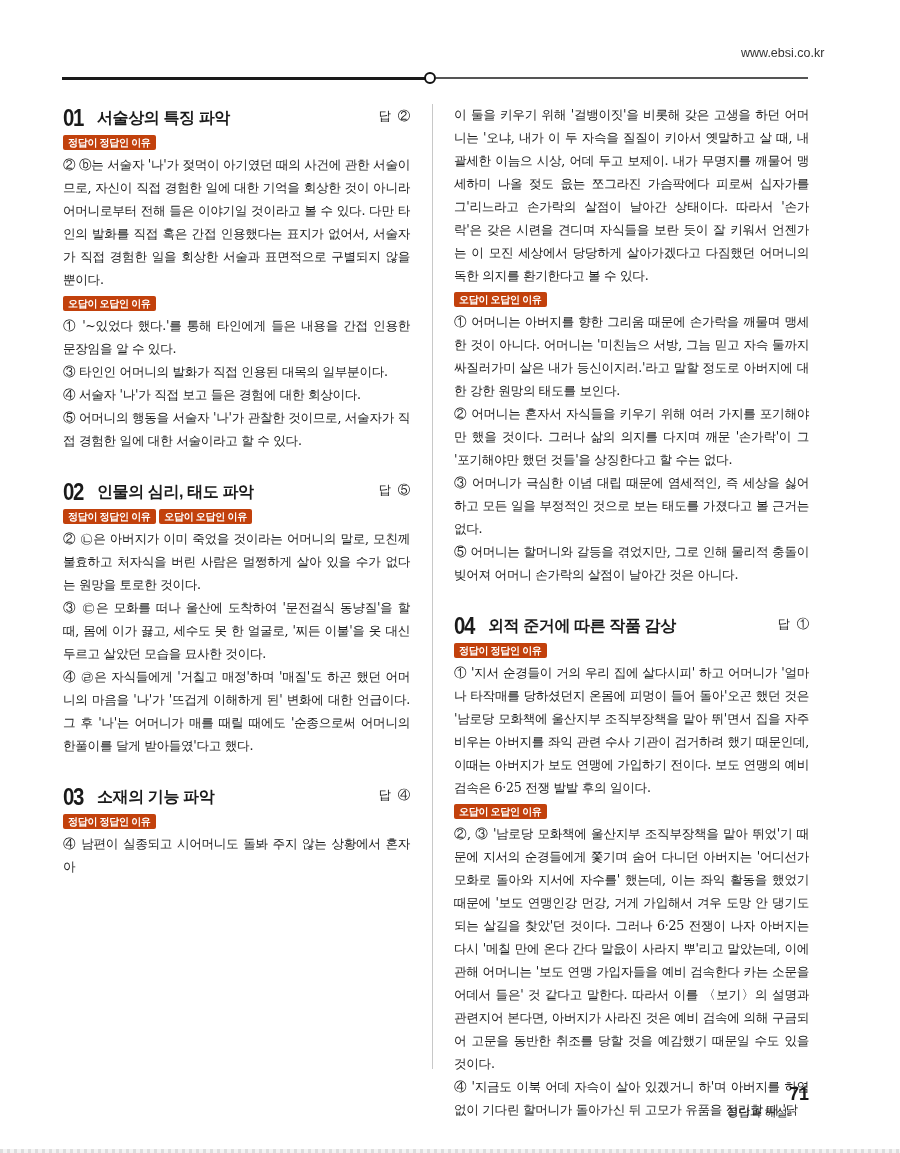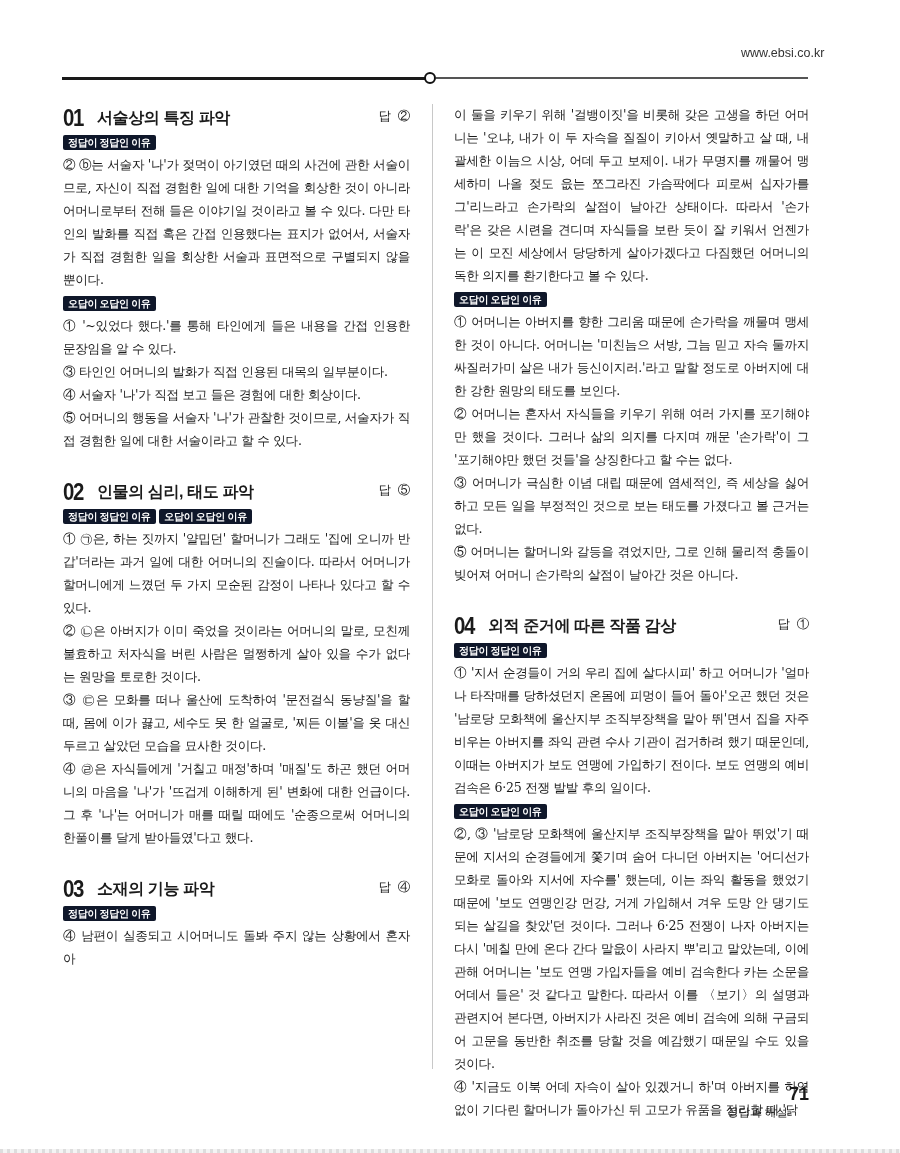--- a/index.html
+++ b/index.html
@@ -12,21 +12,21 @@
   .top-rule-right { position: absolute; top: 77px; left: 436px; width: 372px; height: 2px; background: #555; }
   .top-dot { position: absolute; top: 72px; left: 424px; width: 8px; height: 8px; border: 2.5px solid #111; border-radius: 50%; background: #fff; }
   .col-divider { position: absolute; top: 104px; left: 432px; width: 1px; height: 965px; background: #c8c8c8; }
   .col { position: absolute; width: 347px; font-size: 12.6px; line-height: 23px; letter-spacing: -0.3px; text-align: justify; }
   .col-left { left: 63px; top: 104px; }
   .col-right { left: 454px; top: 103px; width: 355px; }
   .q-head { display: flex; align-items: center; height: 26px; margin-top: 0; }
   .q-num { font-family: "Liberation Sans", "DejaVu Sans", sans-serif; font-weight: bold; font-size: 24px; letter-spacing: -1.5px; margin-right: 7px; transform: scaleX(0.85); transform-origin: left; width: 27px; }
   .q-title { font-family: "Liberation Sans", "DejaVu Sans", sans-serif; font-size: 16px; font-weight: bold; flex: 1; letter-spacing: -0.4px; }
   .q-ans { font-family: Liberation Mono, monospace; font-size: 12.5px; }
-  .badge { display: inline-block; background: #0f172a; color: #fff; font-family: "Liberation Sans", "DejaVu Sans", sans-serif; font-size: 10px; font-weight: bold; padding: 0 5px; line-height: 15px; border-radius: 2px; margin-top: 4px; margin-bottom: 1px; letter-spacing: -0.3px; }
+  .badge { display: inline-block; background: #c2410c; color: #fff; font-family: "Liberation Sans", "DejaVu Sans", sans-serif; font-size: 10px; font-weight: bold; padding: 0 5px; line-height: 15px; border-radius: 2px; margin-top: 4px; margin-bottom: 1px; letter-spacing: -0.3px; }
   .p { margin: 0; }
   .gap { height: 26px; }
   .footer-label { position: absolute; top: 1090px; left: 727px; font-family: "Liberation Sans", "DejaVu Sans", sans-serif; font-size: 11.5px; color: #222; margin-top: 15px; }
   .footer-num { position: absolute; top: 1084px; left: 789px; font-family: "Liberation Sans", "DejaVu Sans", sans-serif; font-size: 18px; font-weight: bold; }
   .scan-edge { position: absolute; bottom: 0; left: 0; width: 900px; height: 4px; background: repeating-linear-gradient(90deg, #ddd 0 3px, #f4f4f4 3px 7px); }
 </style>
 </head>
 <body>
 
 <div class="url">www.ebsi.co.kr</div>
@@ -52,21 +52,20 @@
   </section>
   <div class="gap"></div>
   <section>
     <div class="q-head">
       <span class="q-num">02</span>
       <span class="q-title">인물의 심리, 태도 파악</span>
       <span class="q-ans">답 ⑤</span>
     </div>
     <span class="badge">정답이 정답인 이유</span>
     <span class="badge">오답이 오답인 이유</span>
-    <p class="p">① ㉠은, 하는 짓까지 '얄밉던' 할머니가 그래도 '집에 오니까 반갑'더라는 과거 일에 대한 어머니의 진술이다. 따라서 어머니가 할머니에게 느꼈던 두 가지 모순된 감정이 나타나 있다고 할 수 있다.</p>
     <p class="p">② ㉡은 아버지가 이미 죽었을 것이라는 어머니의 말로, 모친께 불효하고 처자식을 버린 사람은 멀쩡하게 살아 있을 수가 없다는 원망을 토로한 것이다.</p>
     <p class="p">③ ㉢은 모화를 떠나 울산에 도착하여 '문전걸식 동냥질'을 할 때, 몸에 이가 끓고, 세수도 못 한 얼굴로, '찌든 이불'을 옷 대신 두르고 살았던 모습을 묘사한 것이다.</p>
     <p class="p">④ ㉣은 자식들에게 '거칠고 매정'하며 '매질'도 하곤 했던 어머니의 마음을 '나'가 '뜨겁게 이해하게 된' 변화에 대한 언급이다. 그 후 '나'는 어머니가 매를 때릴 때에도 '순종으로써 어머니의 한풀이를 달게 받아들였'다고 했다.</p>
   </section>
   <div class="gap"></div>
   <section>
     <div class="q-head">
       <span class="q-num">03</span>
       <span class="q-title">소재의 기능 파악</span>
       <span class="q-ans">답 ④</span>

